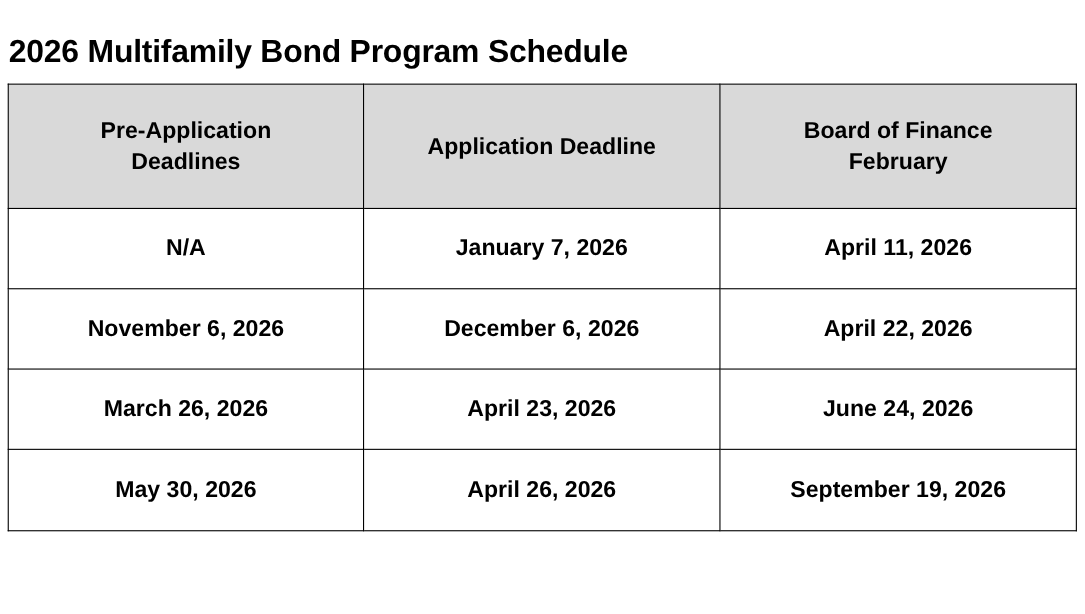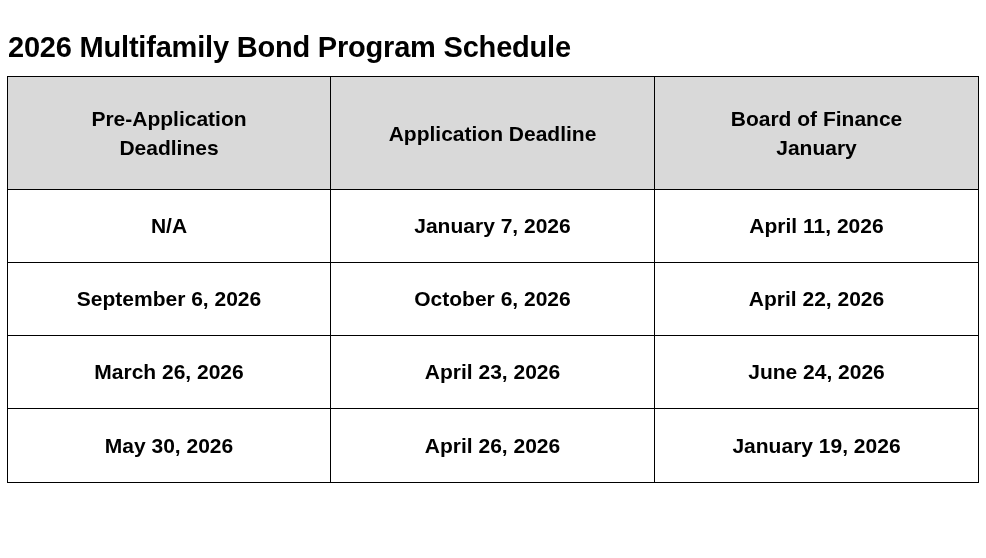--- a/index.html
+++ b/index.html
@@ -104,42 +104,42 @@
         <tr>
           <th>
             <span class="hdr-line">Pre-Application</span>
             <span class="hdr-line">Deadlines</span>
           </th>
           <th>
             <span class="hdr-line">Application Deadline</span>
           </th>
           <th>
             <span class="hdr-line">Board of Finance</span>
-            <span class="hdr-line">January</span>
+            <span class="hdr-line">February</span>
           </th>
         </tr>
       </thead>
       <tbody>
         <tr>
           <td>N/A</td>
           <td>January 7, 2026</td>
           <td>April 11, 2026</td>
         </tr>
         <tr>
-          <td>September 6, 2026</td>
-          <td>October 6, 2026</td>
+          <td>November 6, 2026</td>
+          <td>December 6, 2026</td>
           <td>April 22, 2026</td>
         </tr>
         <tr>
           <td>March 26, 2026</td>
           <td>April 23, 2026</td>
           <td>June 24, 2026</td>
         </tr>
         <tr>
           <td>May 30, 2026</td>
           <td>April 26, 2026</td>
-          <td>January 19, 2026</td>
+          <td>September 19, 2026</td>
         </tr>
       </tbody>
     </table>
   </div>
 
 </div>
 
 </body></html>

